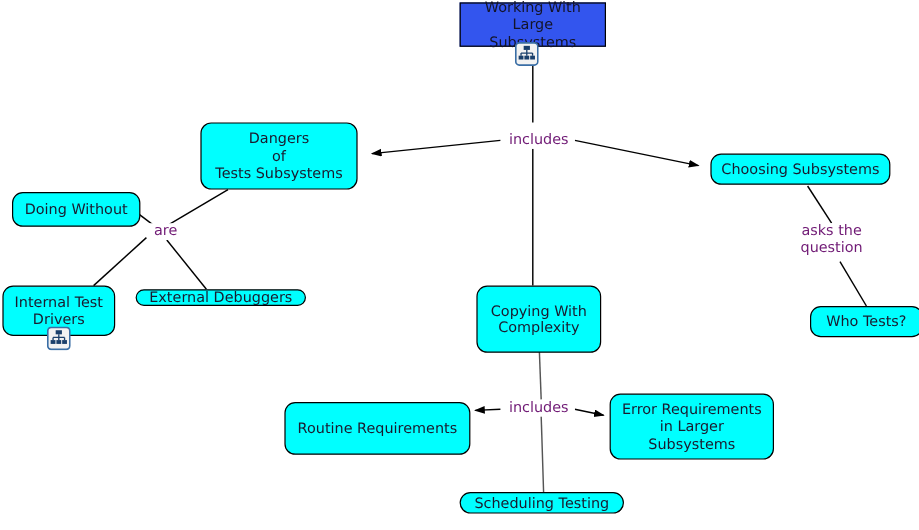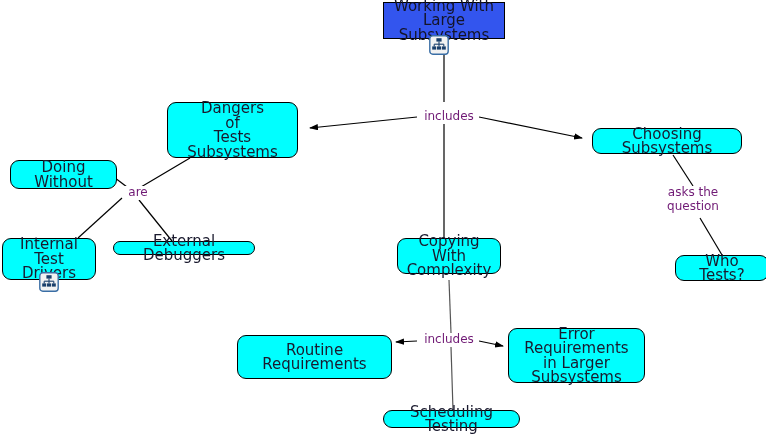--- a/index.html
+++ b/index.html
@@ -30,21 +30,21 @@
     height: 442px;
     pointer-events: none;
   }
   .node {
     position: absolute;
     box-sizing: border-box;
     background: #00ffff;
     border: 1.6px solid #000000;
     border-radius: 9px;
     color: #1a1a2e;
-    font-size: 15px;
+    font-size: 12px;
     line-height: 14.5px;
     display: flex;
     align-items: center;
     justify-content: center;
     text-align: center;
     padding: 2px 6px;
     white-space: pre-line;
     z-index: 5;
   }
   .node.root {
@@ -137,21 +137,21 @@
 
   <div class="node" style="left:2px; top:238px; width:94px; height:42px;">Internal Test
 Drivers</div>
 
   <div class="node" style="left:113px; top:241px; width:142px; height:14px;">External Debuggers</div>
 
   <div class="node" style="left:592px; top:128px; width:150px; height:26px;">Choosing Subsystems</div>
 
   <div class="node" style="left:675px; top:255px; width:94px; height:26px;">Who Tests?</div>
 
-  <div class="node" style="left:397px; top:238px; width:104px; height:36px;">Copying With
+  <div class="node" style="left:397px; top:238px; width:104px; height:56px;">Copying With
 Complexity</div>
 
   <div class="node" style="left:237px; top:335px; width:155px; height:44px;text-align:center;">Routine Requirements</div>
 
   <div class="node" style="left:508px; top:328px; width:137px; height:55px;text-align:center;">Error Requirements
 in Larger
 Subsystems</div>
 
   <div class="node" style="left:383px; top:410px; width:137px; height:18px;text-align:center;">Scheduling Testing</div>
 

